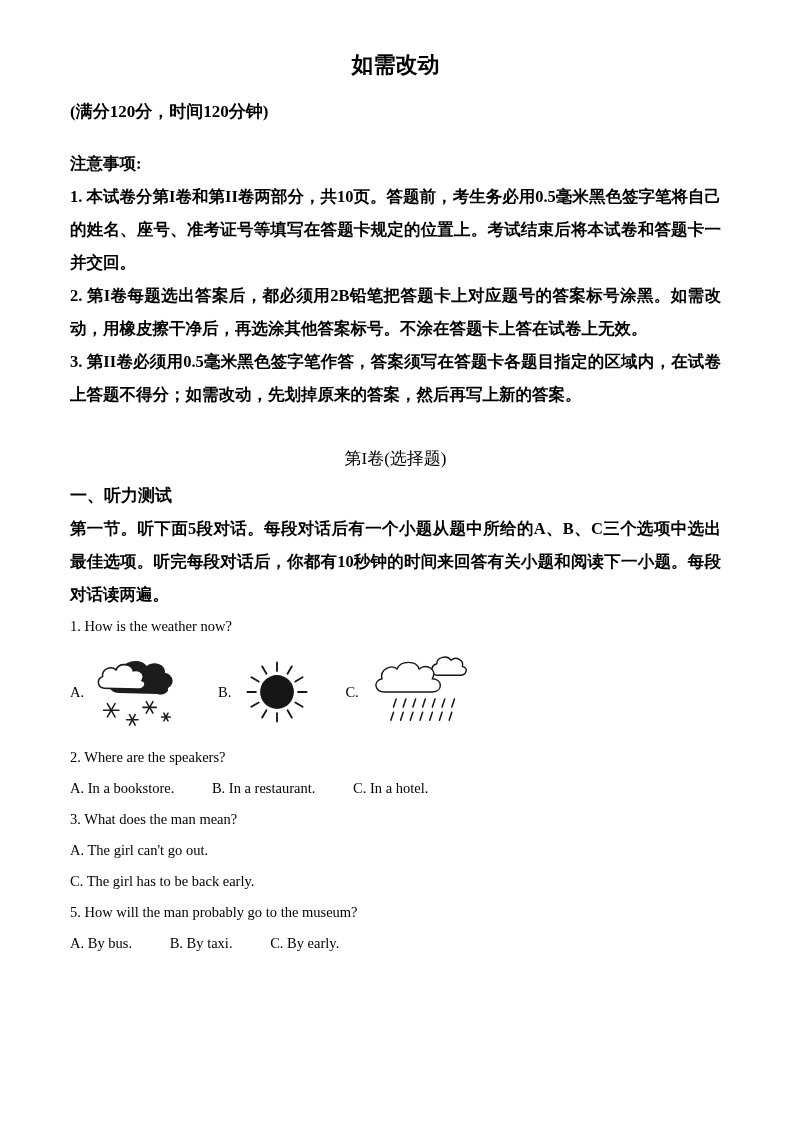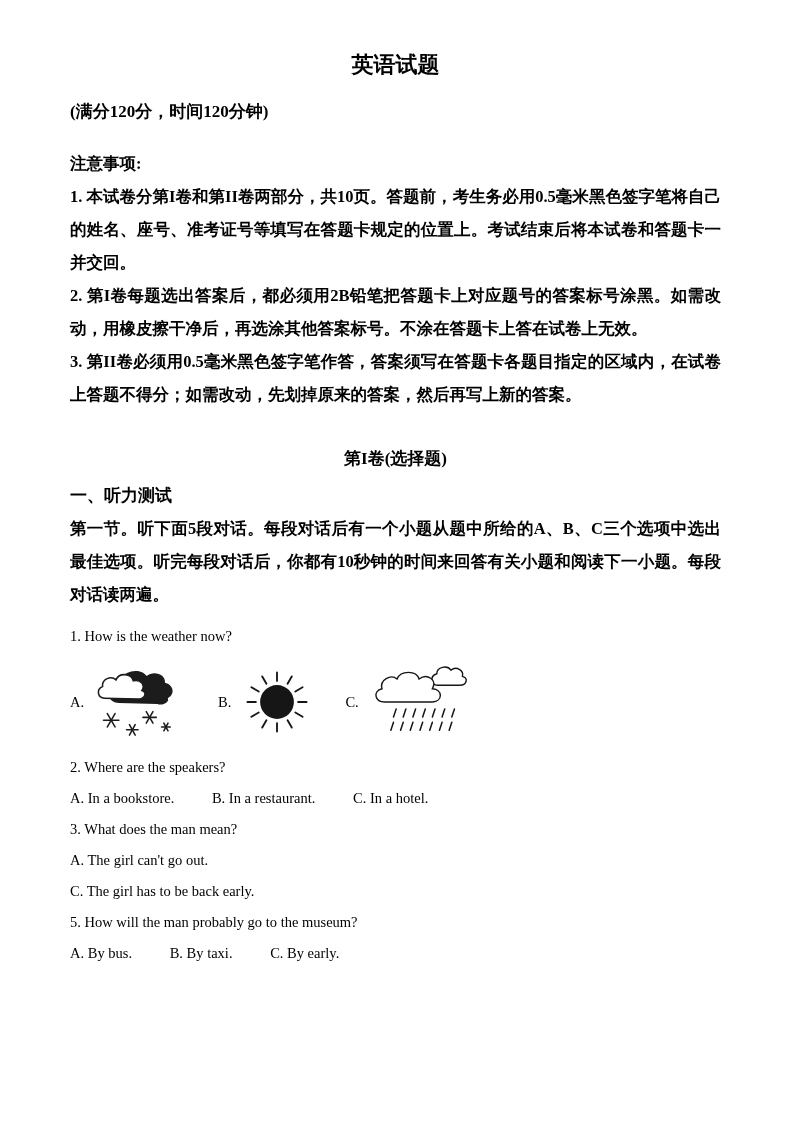--- a/index.html
+++ b/index.html
@@ -34,28 +34,28 @@
     margin: 0;
     font-size: 16.5px;
     font-weight: 700;
     line-height: 33px;
     text-align: justify;
   }
   .section-title {
     margin: 36px 0 10px 0;
     text-align: center;
     font-size: 17px;
-    font-weight: 700;
+    font-weight: 400;
   }
   .part-head {
     font-size: 17px;
     font-weight: 700;
     line-height: 32px;
   }
-  .questions { margin-top: 10px; }
+  .questions { }
   .questions p {
     margin: 0;
     font-size: 14.5px;
     line-height: 31px;
   }
   .opt-inline {
     display: inline-block;
     margin-right: 34px;
   }
   .opt-inline:last-child { margin-right: 0; }
@@ -74,21 +74,21 @@
     font-size: 14.5px;
     margin-right: 8px;
   }
   .wicon svg { display: block; }
 </style>
 </head>
 <body>
 
 <div class="page">
 
-  <h1 class="title">英语试题</h1>
+  <h1 class="title">如需改动</h1>
   <div class="subtitle">(满分120分，时间120分钟)</div>
 
   <div class="notice-head">注意事项:</div>
   <p class="b-par">1.  本试卷分第I卷和第II卷两部分，共10页。答题前，考生务必用0.5毫米黑色签字笔将自己的姓名、座号、准考证号等填写在答题卡规定的位置上。考试结束后将本试卷和答题卡一并交回。</p>
   <p class="b-par">2. 第I卷每题选出答案后，都必须用2B铅笔把答题卡上对应题号的答案标号涂黑。如需改动，用橡皮擦干净后，再选涂其他答案标号。不涂在答题卡上答在试卷上无效。</p>
   <p class="b-par">3. 第II卷必须用0.5毫米黑色签字笔作答，答案须写在答题卡各题目指定的区域内，在试卷上答题不得分；如需改动，先划掉原来的答案，然后再写上新的答案。</p>
 
   <div class="section-title">第I卷(选择题)</div>
   <div class="part-head">一、听力测试</div>
   <p class="b-par">第一节。听下面5段对话。每段对话后有一个小题从题中所给的A、B、C三个选项中选出最佳选项。听完每段对话后，你都有10秒钟的时间来回答有关小题和阅读下一小题。每段对话读两遍。</p>

